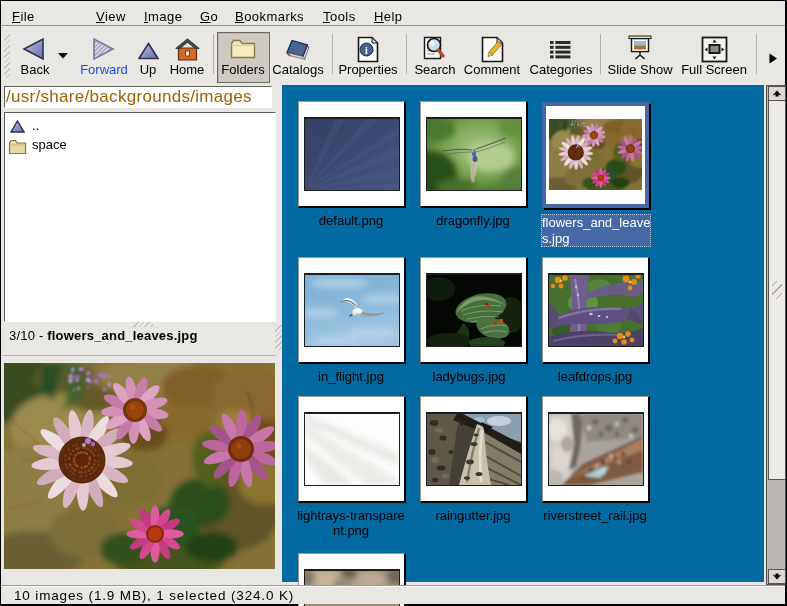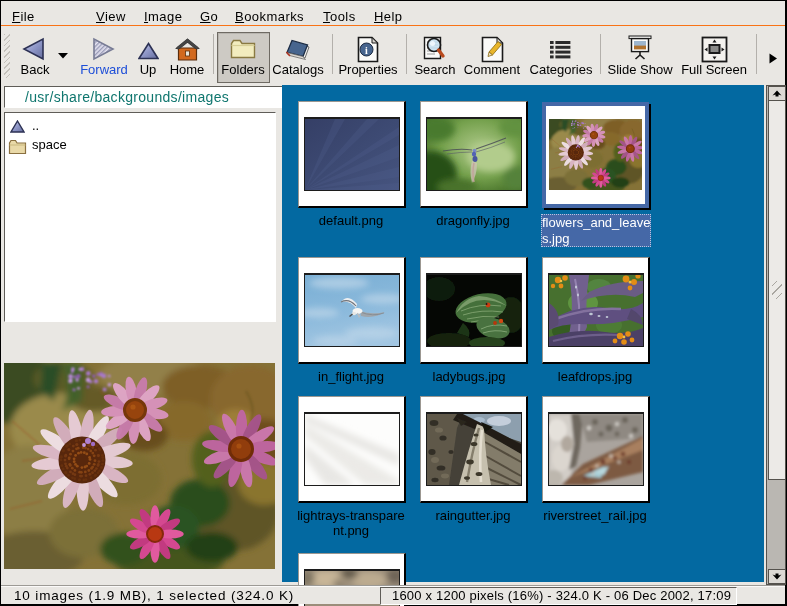--- a/index.html
+++ b/index.html
@@ -8,21 +8,21 @@
 
 #menubar{left:0;top:0;width:784px;height:24px;background:#e9e7e3;border-bottom:4px solid #f97316;}
 .mi{position:absolute;top:8px;font-size:13px;color:#000;letter-spacing:0.45px;}
 
 #toolbar{left:0;top:25px;width:784px;height:60px;background:#e9e7e3;}
 .tlabel{position:absolute;top:36px;font-size:13px;color:#000;white-space:nowrap;transform:translateX(-50%);}
 .tlabel.dim{color:#1d4ed8;}
 .tsep{position:absolute;top:8px;width:1px;height:40px;background:#b3b0ab;}
 .grip{background:repeating-linear-gradient(135deg,#c3c0ba 0 1px,transparent 1px 4px);}
 
-#entry{left:3px;top:85px;width:265px;height:20px;background:#fff;border:1px solid;border-color:#5f5d58 #fff #fff #5f5d58;font-size:14px;letter-spacing:0.3px;line-height:20px;padding-left:20px;color:#0f766e;}
+#entry{left:3px;top:85px;width:265px;height:20px;background:#fff;border:1px solid;border-color:#5f5d58 #fff #fff #5f5d58;font-size:17px;letter-spacing:0.3px;line-height:20px;padding-left:1px;color:#a16207;}
 #flist{left:3px;top:111px;width:270px;height:208px;background:#fff;border:1px solid;border-color:#5f5d58 #fff #fff #5f5d58;}
 #infobar{left:0px;top:321px;width:275px;height:33px;border-bottom:1px solid #b7b4af;}
 #infotext{position:absolute;left:8px;top:6px;font-size:13px;color:#000;white-space:nowrap;letter-spacing:0.2px;}
 #previewpane{left:0;top:355px;width:275px;height:230px;}
 
 #rpane{left:281px;top:84px;width:482px;height:497px;background:#0369a1;}
 .card{position:absolute;width:105px;height:104px;background:#fff;border:1px solid #9b9791;border-right:2px solid #000;border-bottom:2px solid #000;}
 .thm{position:absolute;left:5px;top:15px;width:94px;height:71px;border:1px solid #1c1c1c;border-top-width:2px;}
 .clabel{position:absolute;top:111px;font-size:13px;color:#000;text-align:center;transform:translateX(-50%);white-space:nowrap;}
 
@@ -162,20 +162,25 @@
   <div id="flist" class="abs">
     <svg class="abs" style="left:5px;top:7px;" width="15" height="13" viewBox="0 0 15 13">
       <path d="M7.5 1 L14 12 L1 12 Z" fill="url(#tri)" stroke="#2c3154" stroke-width="1.4"></path>
     </svg>
     <span class="abs" style="left:27px;top:5px;font-size:13px;">..</span>
     <svg class="abs" style="left:3px;top:26px;" width="19" height="16" viewBox="0 0 19 16">
       <path d="M1.5 4 L1.5 14.5 L17.5 14.5 L17.5 4 L9 4 L7.5 1.5 L3 1.5 L1.5 4 Z" fill="#e9d9a8" stroke="#8a7040" stroke-width="1.2"></path>
       <path d="M1.5 6 L17.5 6" stroke="#c9b87e" stroke-width="1"></path>
     </svg>
     <span class="abs" style="left:27px;top:24px;font-size:13px;">space</span>
+  </div>
+  <div id="infobar" class="abs">
+    <div class="abs grip" style="left:131px;top:0px;width:21px;height:5px;"></div>
+    <div class="abs grip" style="left:0px;top:3px;width:7px;height:26px;left:274px;"></div>
+    <span id="infotext">3/10 - <b>flowers_and_leaves.jpg</b></span>
   </div>
   <div id="previewpane" class="abs"></div>
   <svg class="abs" style="left:3px;top:362px;" width="271" height="206" viewBox="0 0 271 206">
     <defs>
       <filter id="fb3" x="-20%" y="-20%" width="140%" height="140%">
             <feGaussianBlur stdDeviation="3"></feGaussianBlur>
           </filter>
       <filter id="fb1" x="-20%" y="-20%" width="140%" height="140%">
             <feGaussianBlur stdDeviation="1"></feGaussianBlur>
           </filter>
@@ -739,16 +744,15 @@
           <div id="sgrip"></div>
         </div>
     <div class="sbtn" style="top:483px;">
           <svg width="16" height="13" viewBox="0 0 16 13" style="display:block">
             <path d="M8 9.5 L12.5 4.5 L9.5 5.5 L9.5 3.5 L6.5 3.5 L6.5 5.5 L3.5 4.5 Z" fill="#000"></path>
           </svg>
         </div>
   </div>
   <div id="statusbar" class="abs">
         <span style="position:absolute;left:13px;top:1px;font-size:13.5px;letter-spacing:0.85px;">10 images (1.9 MB), 1 selected (324.0 K)</span>
-    <div id="sbox">1600 x 1200 pixels (16%) - 324.0 K - 06 Dec 2002, 17:09</div>
   </div>
 </div>
 </div>
 
 </body></html>

